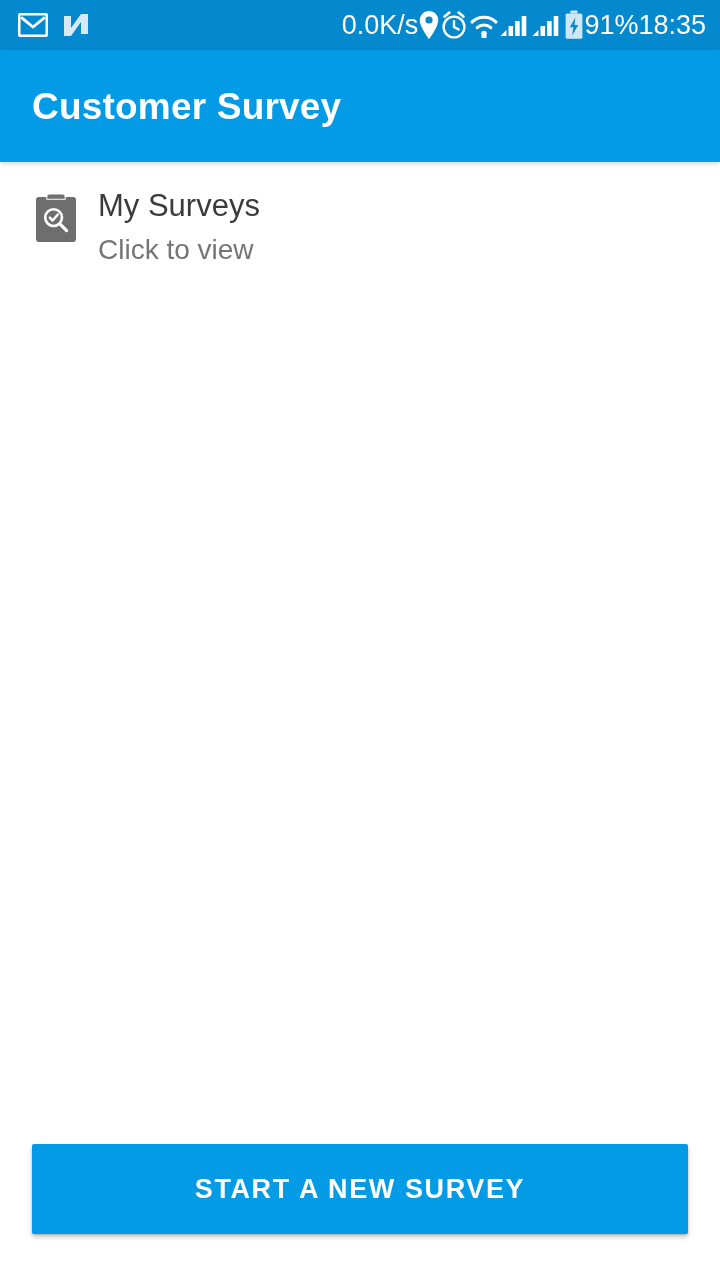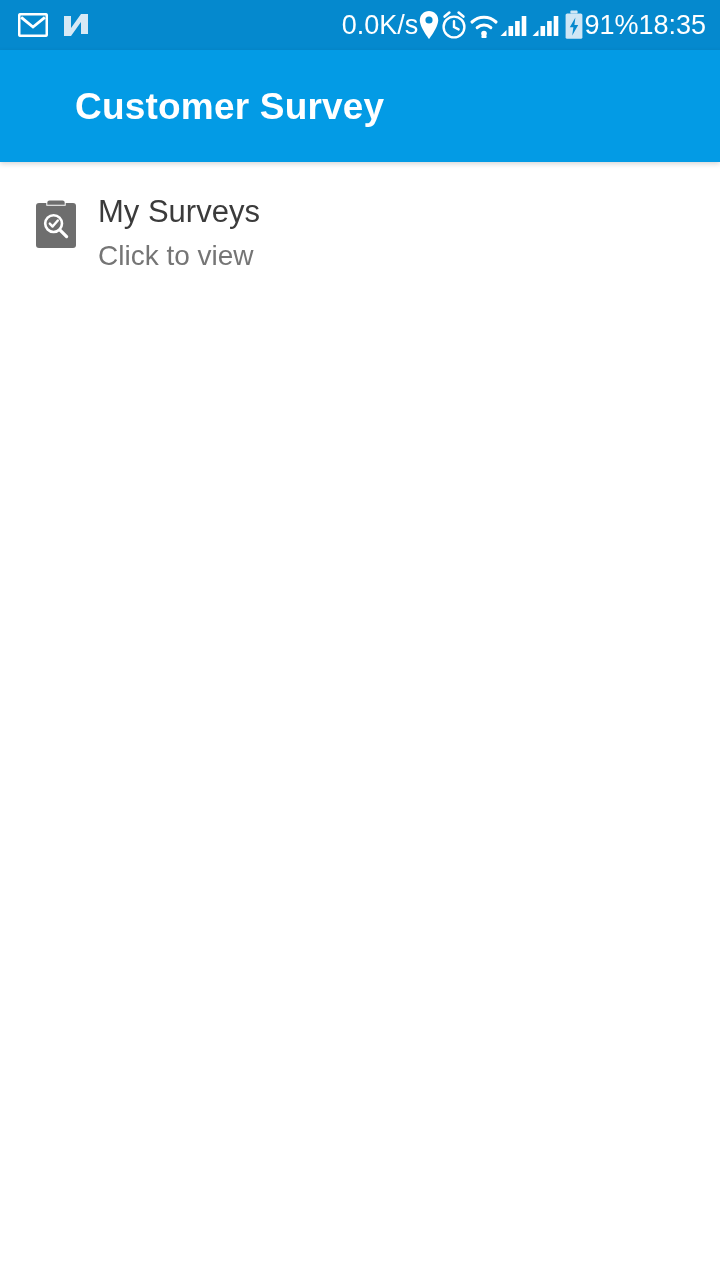--- a/index.html
+++ b/index.html
@@ -73,28 +73,27 @@
     position: relative;
     z-index: 5;
   }
 
   #app-bar-title {
     color: #ffffff;
     font-size: 37px;
     font-weight: bold;
     letter-spacing: 0.2px;
     line-height: 1;
-    margin-left: 43px;
   }
 
   
   #content {
     flex: 1 1 auto;
     background: #ffffff;
-    padding-top: 20px;
+    padding-top: 14px;
     position: relative;
   }
 
   .list-item {
     display: flex;
     align-items: flex-start;
     padding: 8px 32px 8px 32px;
     min-height: 100px;
     background: transparent;
   }
@@ -265,14 +264,17 @@
         <span class="li-title">My Surveys</span>
         <span class="li-sub">Click to view</span>
       </div>
     </div>
 
     <div id="item-gap"></div>
 
 
   </div>
 
+  <div id="bottom-area">
+    <button id="start-survey-button">START A NEW SURVEY</button>
+  </div>
 
 </div>
 
 </body></html>

